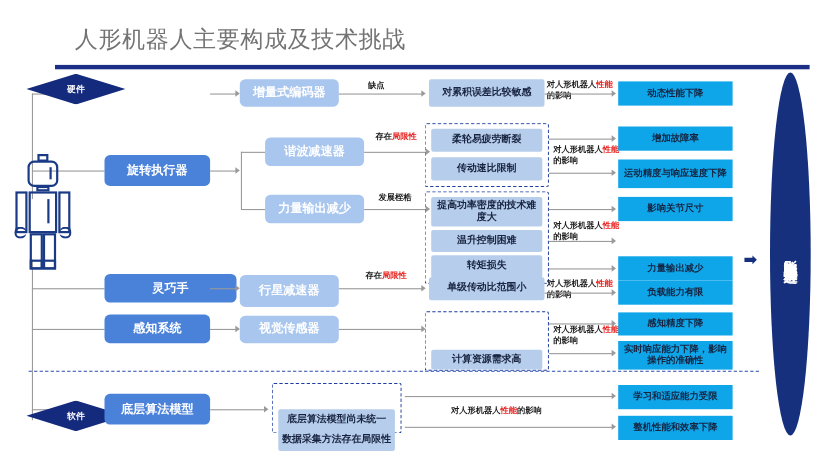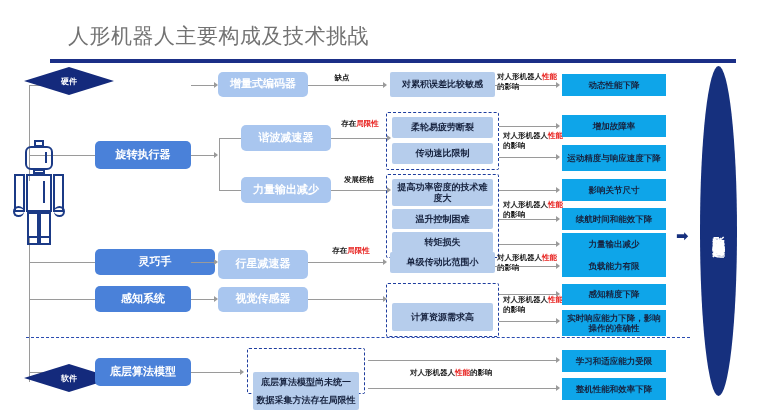--- a/index.html
+++ b/index.html
@@ -198,21 +198,21 @@
     </div>
   <div class="abs box b-lite" style="left:392px;top:232px;width:101px;height:21px;">
     <span>转矩损失</span>
     </div>
 
   <div class="abs box b-lite" style="left:390px;top:252px;width:105px;height:21px;">
     <span>单级传动比范围小</span>
     </div>
 
   <div class="abs dashgrp" style="left:386px;top:283px;width:113px;height:54px;"></div>
-  <div class="abs box b-lite" style="left:392px;top:303px;width:101px;height:28px;">
+  <div class="abs box b-lite" style="left:392px;top:318px;width:101px;height:18px;">
     <span>计算资源需求高</span>
     </div>
 
   <div class="abs dashgrp" style="left:247px;top:348px;width:118px;height:46px;"></div>
   <div class="abs box b-lite" style="left:253px;top:352px;width:106px;height:20px;margin-top:38px;">
     <span>数据采集方法存在局限性</span>
     </div>
   <div class="abs box b-lite" style="left:253px;top:372px;width:106px;height:20px;">
     <span>底层算法模型尚未统一</span>
     </div>
@@ -265,23 +265,20 @@
   <div class="abs box b-out" style="left:562px;top:115px;width:104px;height:22px;">
     <span>增加故障率</span>
     </div>
   <div class="abs box b-out" style="left:562px;top:145px;width:104px;height:26px;">
     <span>运动精度与响应速度下降</span>
     </div>
 
   <div class="abs box b-out" style="left:562px;top:179px;width:104px;height:22px;">
     <span>影响关节尺寸</span>
     </div>
-  <div class="abs box b-out" style="left:562px;top:208px;width:104px;height:22px;">
-    <span>续航时间和能效下降</span>
-    </div>
   <div class="abs box b-out" style="left:562px;top:233px;width:104px;height:22px;">
     <span>力量输出减少</span>
     </div>
 
   <div class="abs box b-out" style="left:562px;top:255px;width:104px;height:22px;">
     <span>负载能力有限</span>
     </div>
 
   <div class="abs box b-out" style="left:562px;top:284px;width:104px;height:21px;">
     <span>感知精度下降</span>

